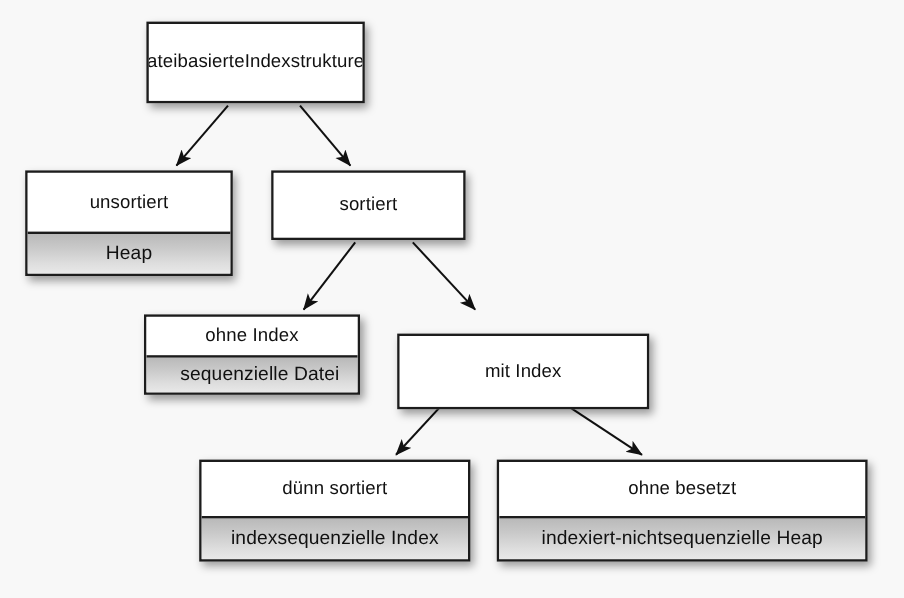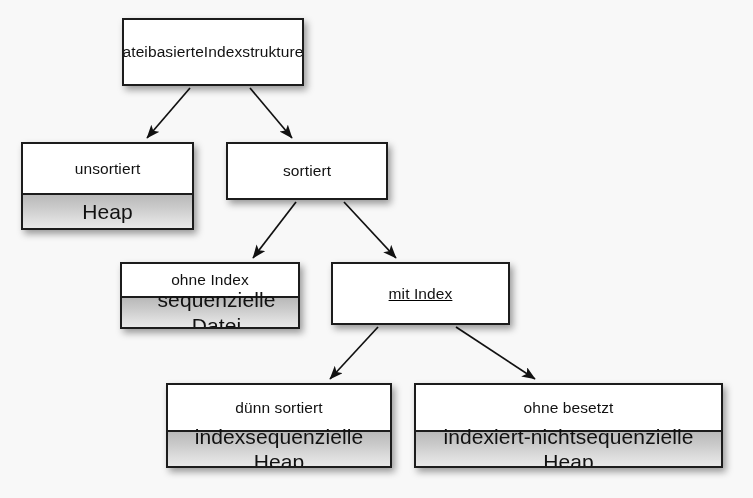--- a/index.html
+++ b/index.html
@@ -52,21 +52,21 @@
   }
   .node-sub {
     flex: 0 0 auto;
     display: flex;
     align-items: center;
     justify-content: center;
     text-align: center;
     border-top: 2px solid #1c1c1c;
     background: linear-gradient(to bottom, #b9b9b9 0%, #c9c9c9 35%, #dedede 75%, #e8e8e8 100%);
     color: #111111;
-    font-size: 21px;
+    font-size: 16px;
     line-height: 1.2;
     padding: 2px 5px;
     box-sizing: border-box;
     letter-spacing: 0.1px;
   }
 </style>
 </head>
 <body>
 
 <div id="diagram-root">
@@ -102,27 +102,27 @@
 
   <div class="node" style="left: 226px; top: 142px; width: 162px; height: 58px;">
     <div class="node-title">sortiert</div>
   </div>
 
   <div class="node" style="left: 120px; top: 262px; width: 180px; height: 67px;">
     <div class="node-title">ohne Index</div>
     <div class="node-sub" style="height: 31px; padding-left: 18px;">sequenzielle Datei</div>
   </div>
 
-  <div class="node" style="left: 331px; top: 262px; width: 179px; height: 63px; text-decoration: underline;">
+  <div class="node" style="left: 331px; top: 278px; width: 210px; height: 63px;">
     <div class="node-title">mit Index</div>
   </div>
 
   <div class="node" style="left: 166px; top: 383px; width: 226px; height: 85px;">
     <div class="node-title">dünn sortiert</div>
-    <div class="node-sub" style="height: 36px;">indexsequenzielle Heap</div>
+    <div class="node-sub" style="height: 36px;">indexsequenzielle Index</div>
   </div>
 
   <div class="node" style="left: 414px; top: 383px; width: 309px; height: 85px;">
     <div class="node-title">ohne besetzt</div>
     <div class="node-sub" style="height: 36px;">indexiert-nichtsequenzielle Heap</div>
   </div>
 
 </div>
 
 </body></html>

